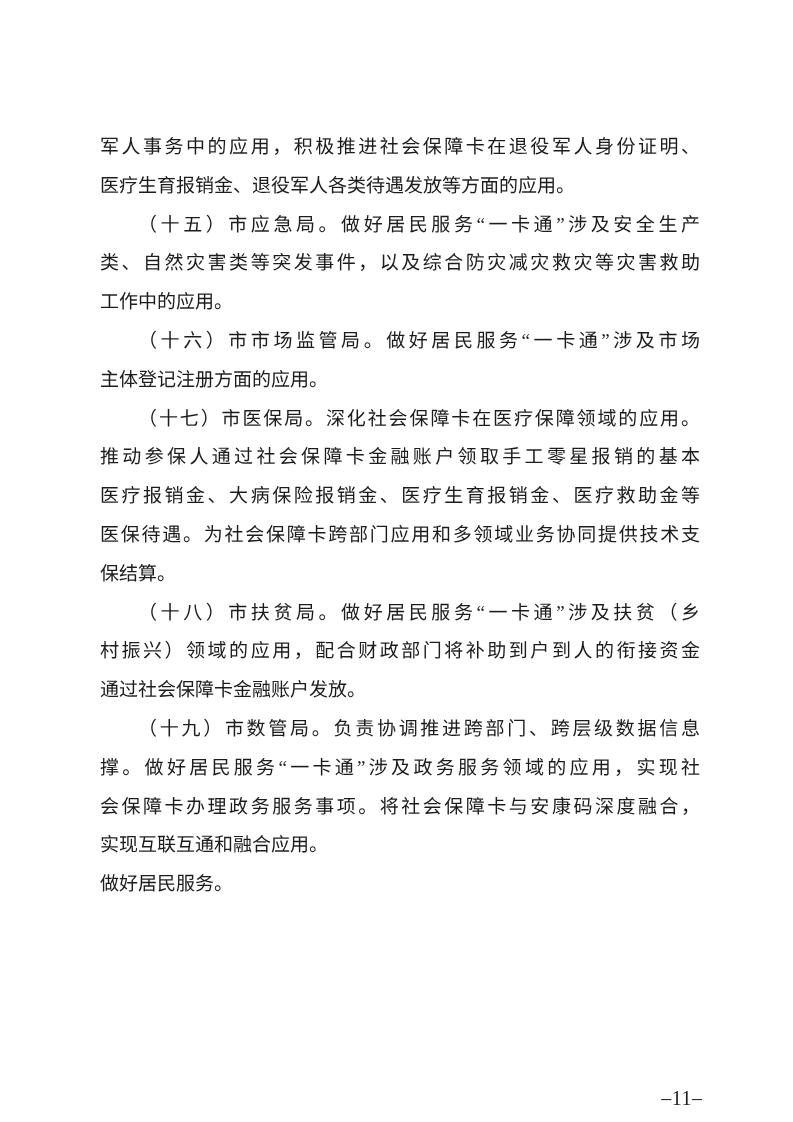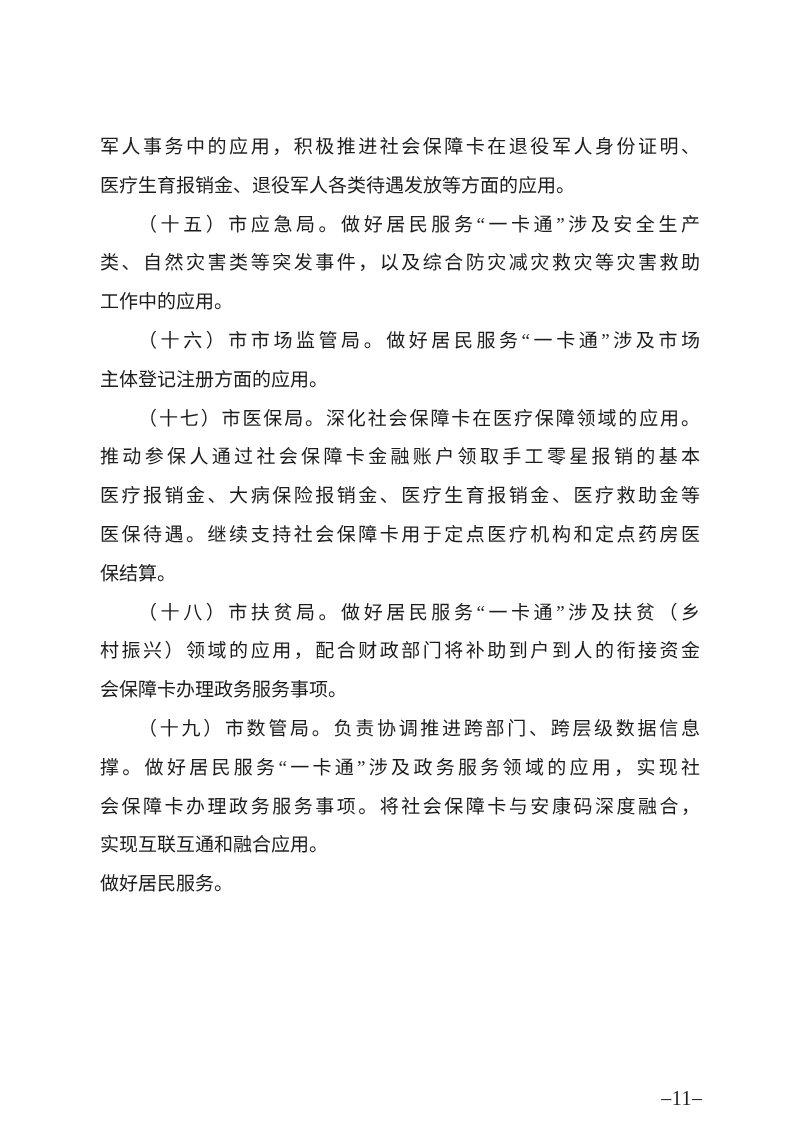--- a/index.html
+++ b/index.html
@@ -60,25 +60,25 @@
       <div class="line fill">军人事务中的应用，积极推进社会保障卡在退役军人身份证明、</div>
       <div class="line">医疗生育报销金、退役军人各类待遇发放等方面的应用。</div>
       <div class="line indent fill">（十五）市应急局。做好居民服务“一卡通”涉及安全生产</div>
       <div class="line fill">类、自然灾害类等突发事件，以及综合防灾减灾救灾等灾害救助</div>
       <div class="line">工作中的应用。</div>
       <div class="line indent fill">（十六）市市场监管局。做好居民服务“一卡通”涉及市场</div>
       <div class="line">主体登记注册方面的应用。</div>
       <div class="line indent fill">（十七）市医保局。深化社会保障卡在医疗保障领域的应用。</div>
       <div class="line fill">推动参保人通过社会保障卡金融账户领取手工零星报销的基本</div>
       <div class="line fill">医疗报销金、大病保险报销金、医疗生育报销金、医疗救助金等</div>
-      <div class="line fill">医保待遇。继续支持社会保障卡用于定点医疗机构和定点药房医</div>
+      <div class="line fill">医保待遇。为社会保障卡跨部门应用和多领域业务协同提供技术支</div>
       <div class="line">保结算。</div>
       <div class="line indent fill">（十八）市扶贫局。做好居民服务“一卡通”涉及扶贫（乡</div>
       <div class="line fill">村振兴）领域的应用，配合财政部门将补助到户到人的衔接资金</div>
-      <div class="line">会保障卡办理政务服务事项。</div>
+      <div class="line">通过社会保障卡金融账户发放。</div>
       <div class="line indent fill">（十九）市数管局。负责协调推进跨部门、跨层级数据信息</div>
       <div class="line fill">撑。做好居民服务“一卡通”涉及政务服务领域的应用，实现社</div>
       <div class="line fill">会保障卡办理政务服务事项。将社会保障卡与安康码深度融合，</div>
       <div class="line">实现互联互通和融合应用。</div>
       <div class="line">做好居民服务。</div>
     </div>
   <div class="pagenum">–11–</div>
 </div>
 
 </body></html>

